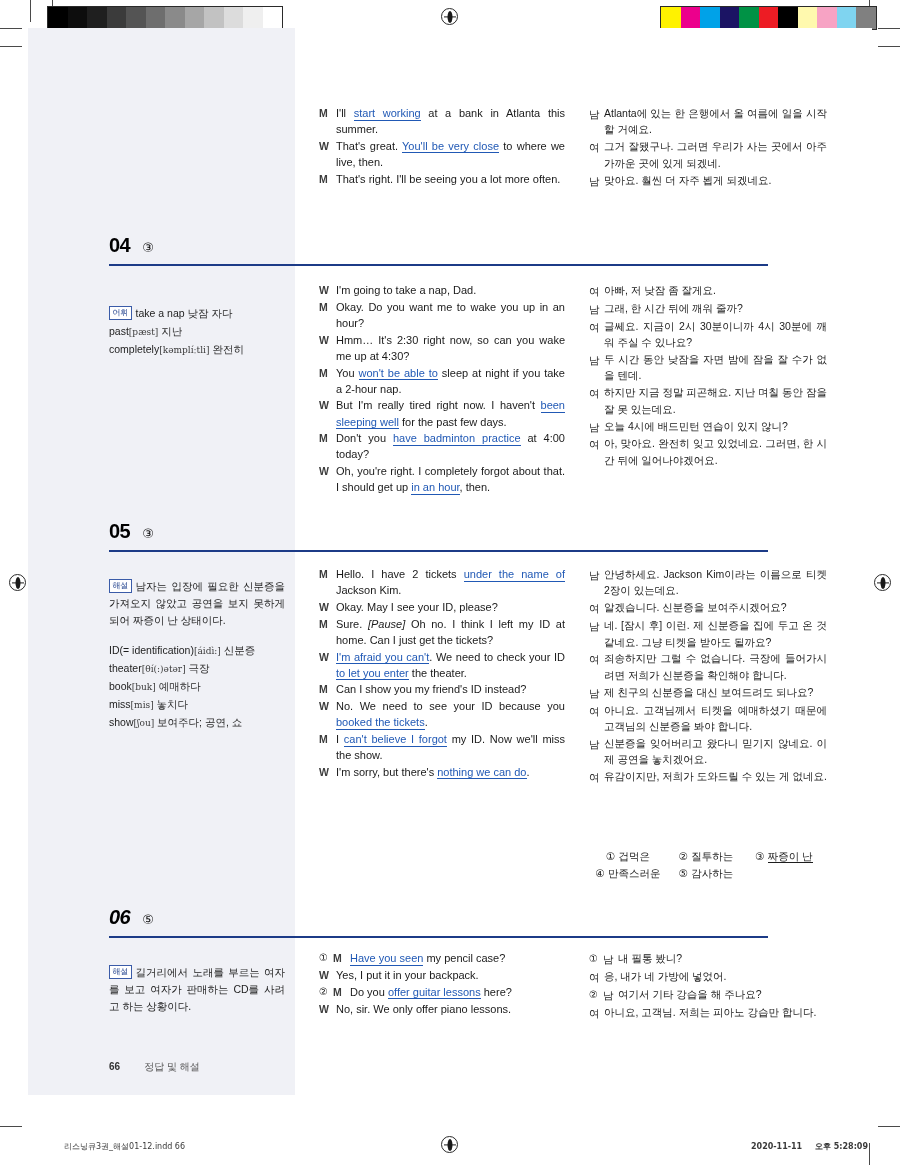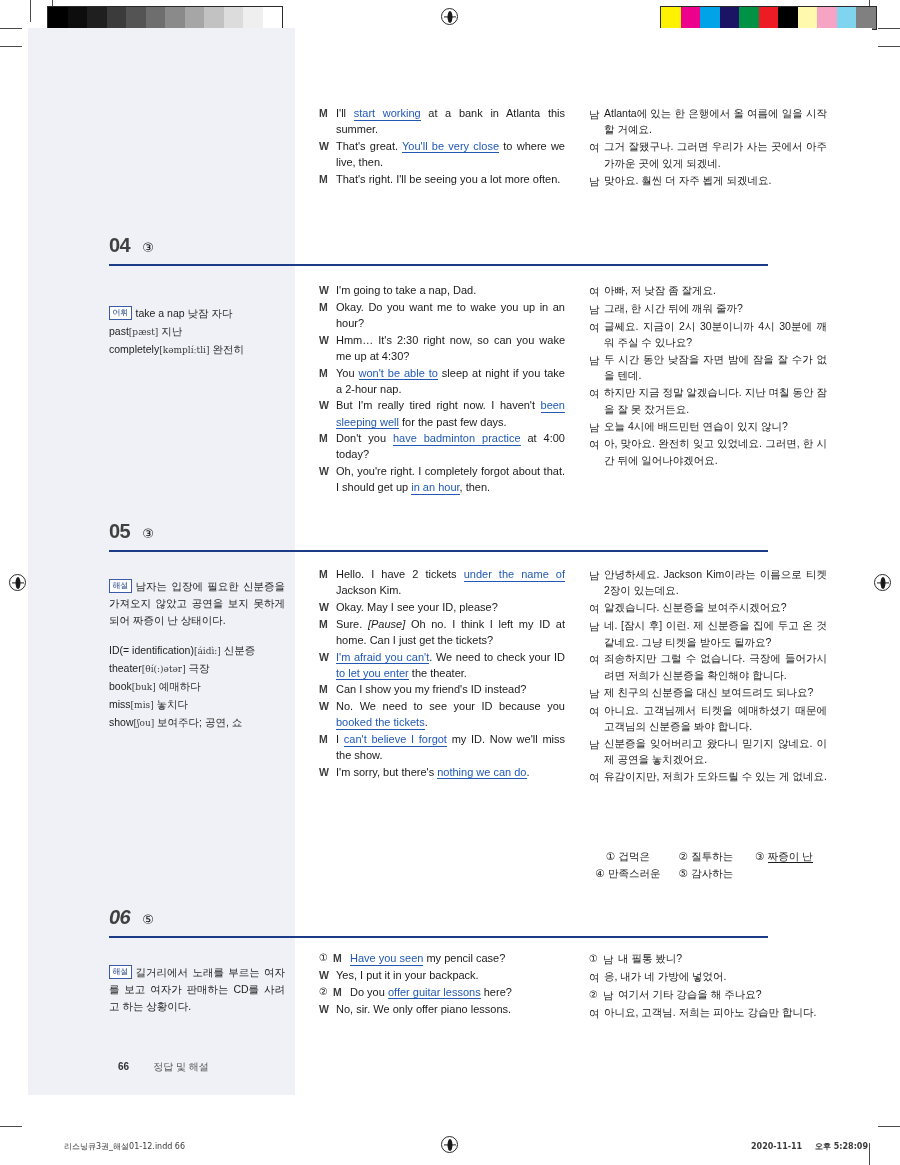--- a/index.html
+++ b/index.html
@@ -73,21 +73,21 @@
   
   .section-head {
     position: absolute;
     left: 109px;
     width: 659px;
     height: 30px;
   }
   .section-head .qnum {
     font-size: 20px;
     font-weight: bold;
-    color: #404040;
+    color: #000000;
     letter-spacing: -0.5px;
     display: inline-block;
     vertical-align: middle;
   }
   .section-head .qans {
     font-size: 13px;
     color: #111;
     display: inline-block;
     vertical-align: middle;
     margin-left: 12px;
@@ -192,21 +192,20 @@
   .opts .row { display: flex; }
   .opts .cell { flex: 0 0 78px; }
   .opt-correct { border-bottom: 1px solid #1d1d1d; }
 
   
   #page-footer {
     position: absolute;
     left: 109px; top: 1060px;
     font-size: 10px;
     color: #555;
-    margin-left: 9px;
   }
   #page-footer .pg { font-weight: bold; color: #333; margin-right: 24px; }
 
   #proof-footer {
     position: absolute;
     top: 1141px;
     width: 900px;
     font-size: 8px;
     color: #3a3a3a;
     font-family: "DejaVu Sans", sans-serif;
@@ -347,21 +346,21 @@
       <div class="turn">
         <span class="spk">여</span>
         <span class="line">글쎄요. 지금이 2시 30분이니까 4시 30분에 깨워 주실 수 있나요?</span>
       </div>
       <div class="turn">
         <span class="spk">남</span>
         <span class="line">두 시간 동안 낮잠을 자면 밤에 잠을 잘 수가 없을 텐데.</span>
       </div>
       <div class="turn">
         <span class="spk">여</span>
-        <span class="line">하지만 지금 정말 알겠습니다. 지난 며칠 동안 잠을 잘 못 잤거든요.</span>
+        <span class="line">하지만 지금 정말 피곤해요. 지난 며칠 동안 잠을 잘 못 있는데요.</span>
       </div>
       <div class="turn">
         <span class="spk">남</span>
         <span class="line">오늘 4시에 배드민턴 연습이 있지 않니?</span>
       </div>
       <div class="turn">
         <span class="spk">여</span>
         <span class="line">아, 맞아요. 완전히 잊고 있었네요. 그러면, 한 시간 뒤에 일어나야겠어요.</span>
       </div>
     </div>

